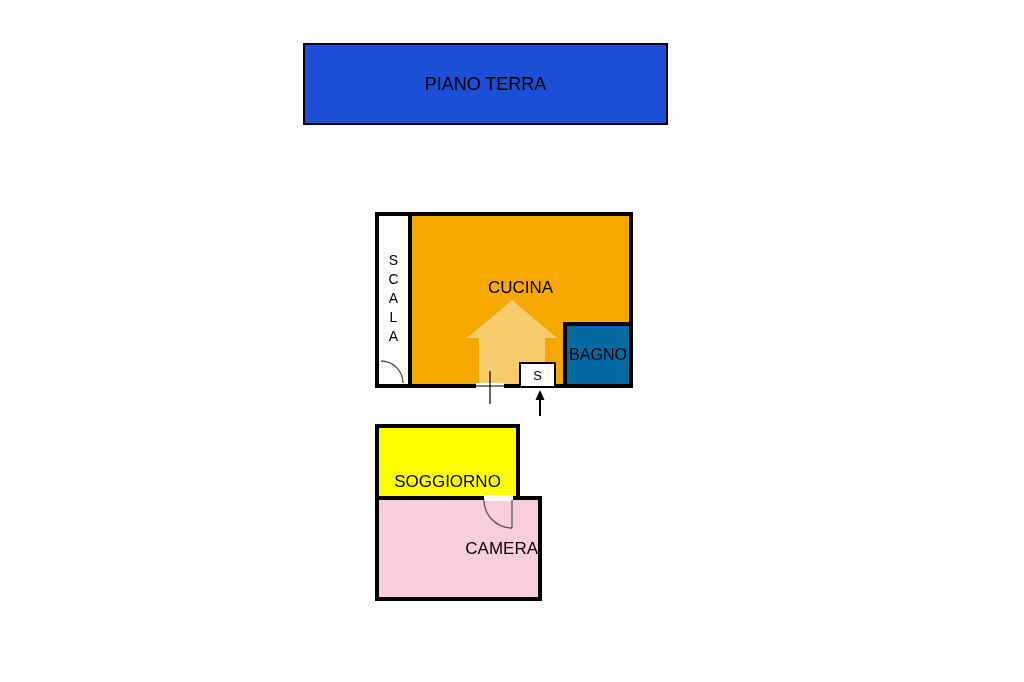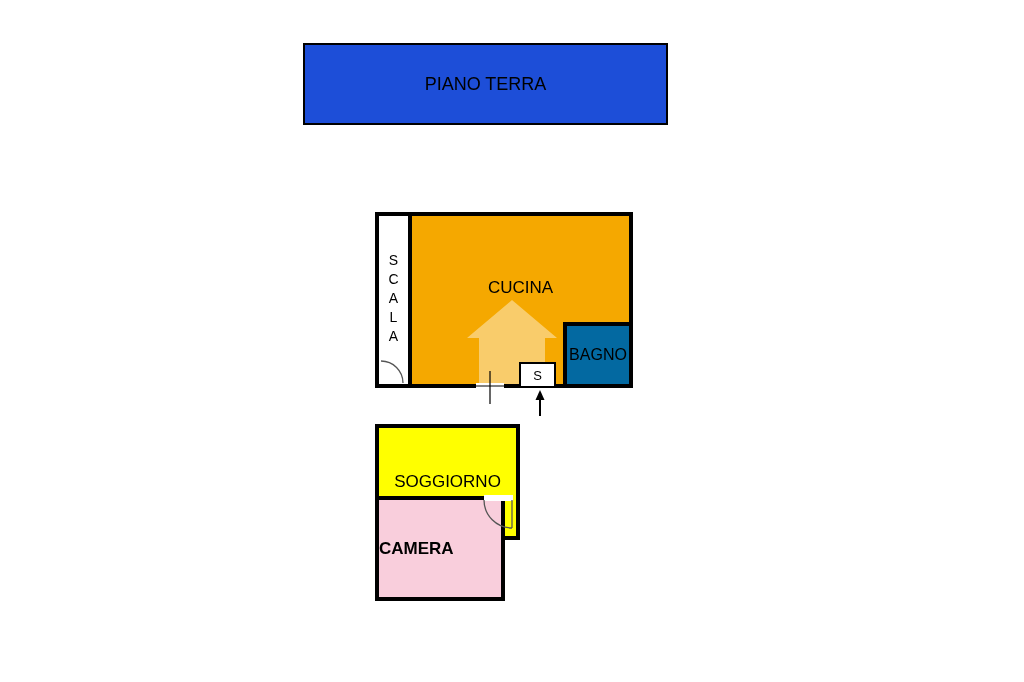--- a/index.html
+++ b/index.html
@@ -41,22 +41,22 @@
     left:563px; top:322px; width:70px; height:66px; background:#0369a1;
     display:flex; align-items:center; justify-content:center; z-index:3;
   }
   .bagno .label { font-size:16px; }
 
   .soggiorno {
     left:375px; top:384px; width:145px; height:116px; background:#FFFF00;
     display:flex; align-items:center; justify-content:center;margin-top:40px;
   }
   .camera {
-    left:375px; top:496px; width:130px; height:105px; background:#F9CEDC;
-    display:flex; align-items:center; justify-content:flex-start;font-weight:bold;
+    left:375px; top:496px; width:167px; height:105px; background:#F9CEDC;
+    display:flex; align-items:center; justify-content:flex-end;
   }
 
   .sbox {
     position:absolute; left:519px; top:362px; width:37px; height:26px;
     background:#ffffff; border:2px solid #000;
     display:flex; align-items:center; justify-content:center;
     font-size:13px; z-index:3;
   }
 
   .watermark { position:absolute; left:0; top:0; z-index:2; pointer-events:none; }

